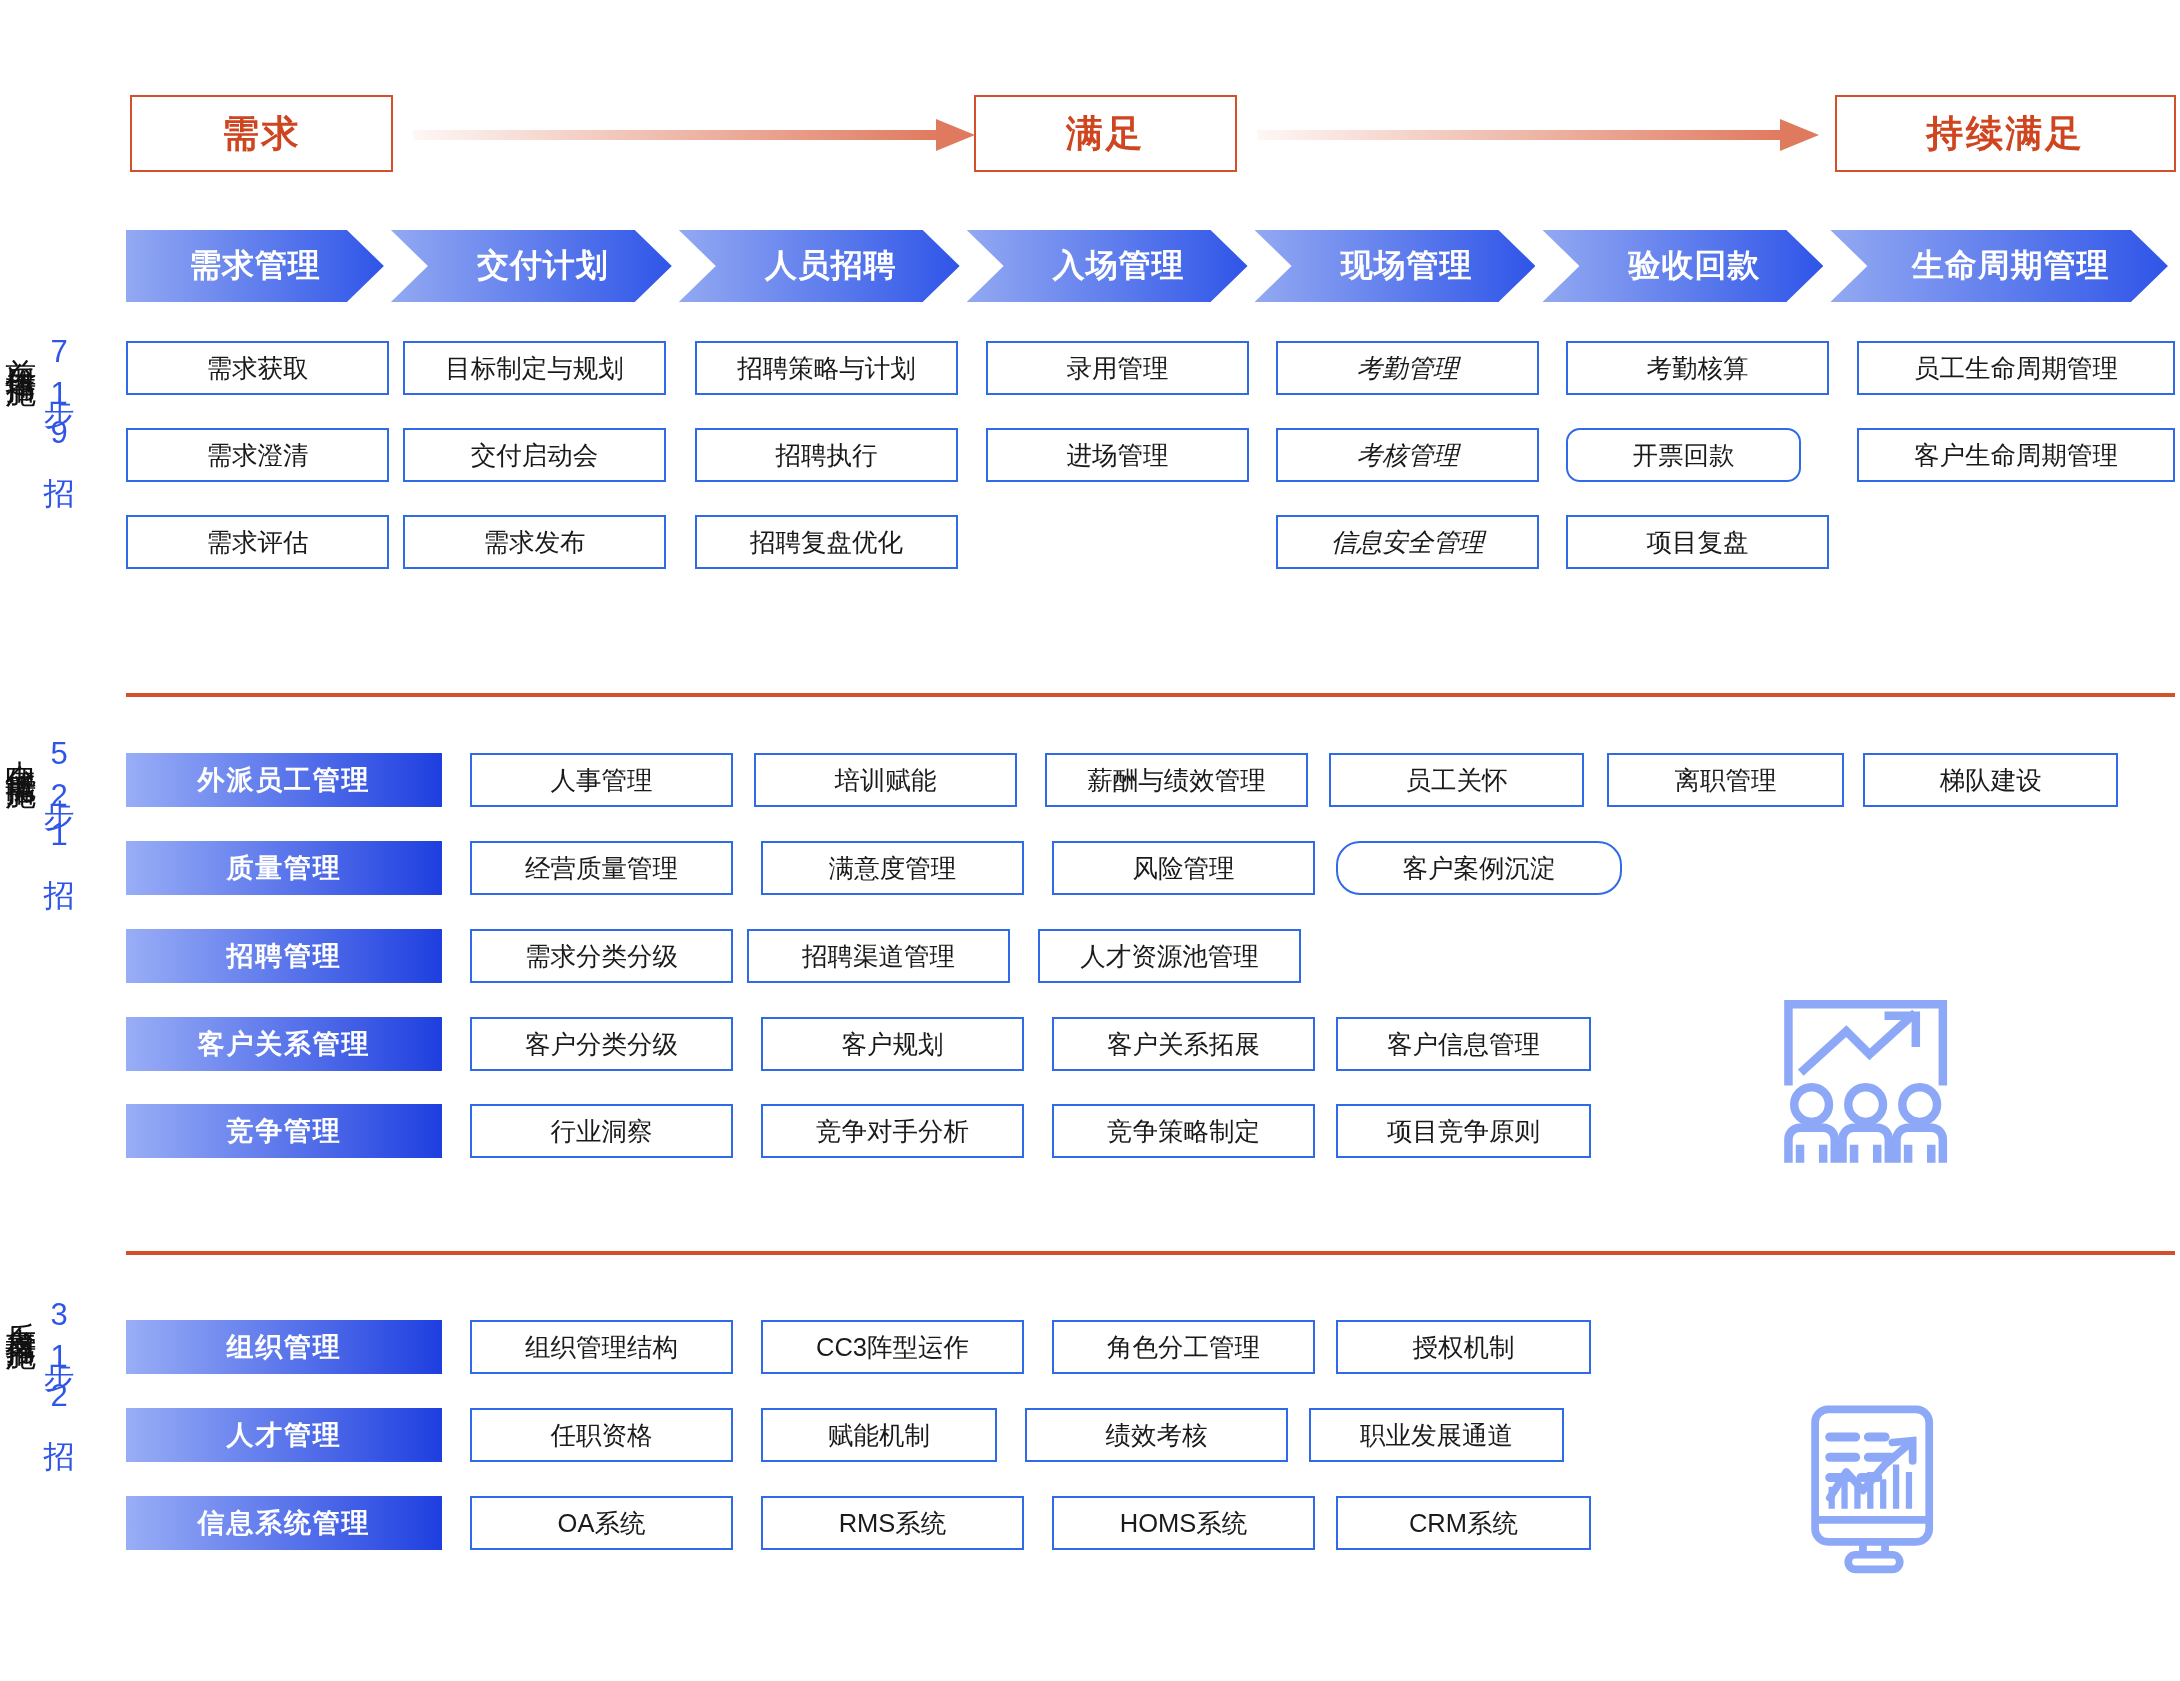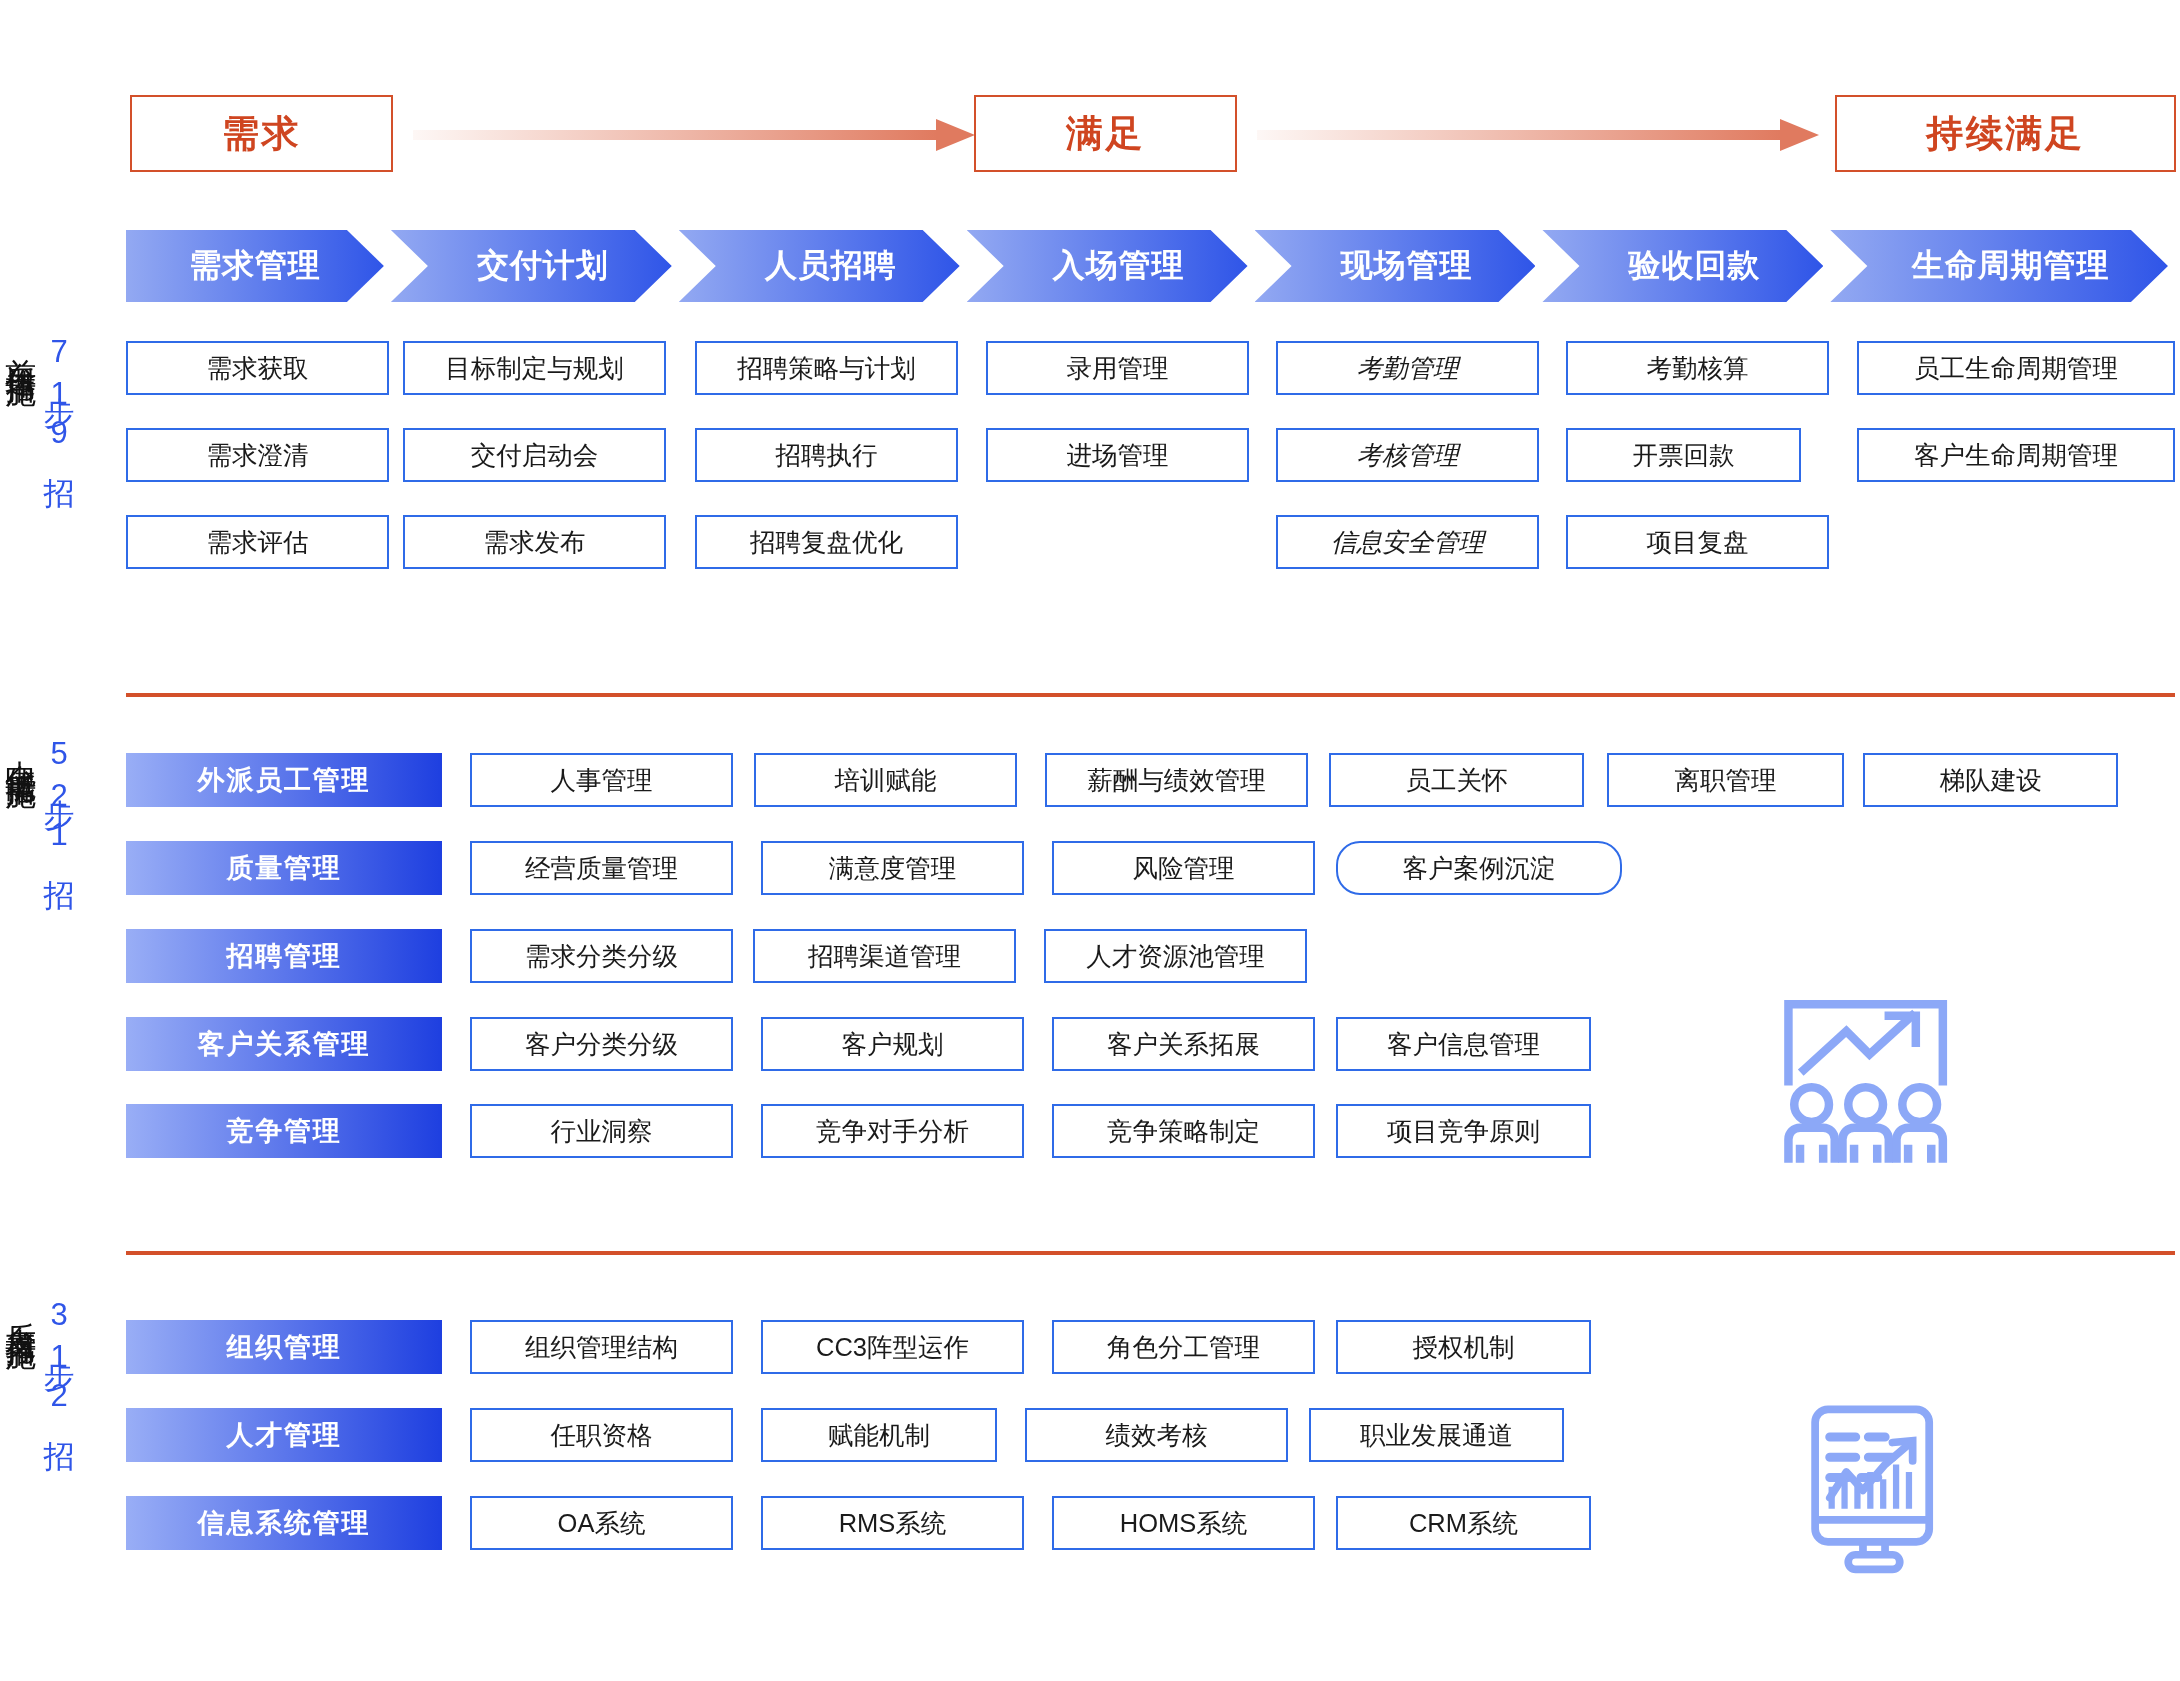--- a/index.html
+++ b/index.html
@@ -169,21 +169,21 @@
       <div class="cell s1-cell" style="width:263px;">录用管理</div>
       <div class="cell s1-cell" style="width:263px;">进场管理</div>
     </div>
     <div class="s1-col" style="left:1150px;width:263px;font-style:italic;">
       <div class="cell s1-cell" style="width:263px;">考勤管理</div>
       <div class="cell s1-cell" style="width:263px;">考核管理</div>
       <div class="cell s1-cell" style="width:263px;">信息安全管理</div>
     </div>
     <div class="s1-col" style="left:1440px;width:263px;">
       <div class="cell s1-cell" style="width:263px;">考勤核算</div>
-      <div class="cell s1-cell" style="width:235px;">开票回款</div>
+      <div class="cell s1-cell" style="width:235px;border-radius:14px;">开票回款</div>
       <div class="cell s1-cell" style="width:263px;">项目复盘</div>
     </div>
     <div class="s1-col" style="left:1731px;width:318px;">
       <div class="cell s1-cell" style="width:318px;">员工生命周期管理</div>
       <div class="cell s1-cell" style="width:318px;">客户生命周期管理</div>
     </div>
   </div>
 
   <div class="divider" style="top:693px;"></div>
 
@@ -206,21 +206,21 @@
     <div class="cat-cell">质量管理</div>
     <div class="cell" style="width:263px;margin-left:28px;">经营质量管理</div>
     <div class="cell" style="width:263px;margin-left:28px;">满意度管理</div>
     <div class="cell" style="width:263px;margin-left:28px;">风险管理</div>
     <div class="cell" style="width:286px;margin-left:21px;border-radius:24px;">客户案例沉淀</div>
   </div>
 
   <div class="grp-row" style="top:929px;">
     <div class="cat-cell">招聘管理</div>
     <div class="cell" style="width:263px;margin-left:28px;">需求分类分级</div>
-    <div class="cell" style="width:263px;margin-left:20px;">招聘渠道管理</div>
+    <div class="cell" style="width:263px;margin-left:14px;">招聘渠道管理</div>
     <div class="cell" style="width:263px;margin-left:28px;">人才资源池管理</div>
   </div>
 
   <div class="grp-row" style="top:1017px;">
     <div class="cat-cell">客户关系管理</div>
     <div class="cell" style="width:263px;margin-left:28px;">客户分类分级</div>
     <div class="cell" style="width:263px;margin-left:28px;">客户规划</div>
     <div class="cell" style="width:263px;margin-left:28px;">客户关系拓展</div>
     <div class="cell" style="width:255px;margin-left:21px;">客户信息管理</div>
   </div>

